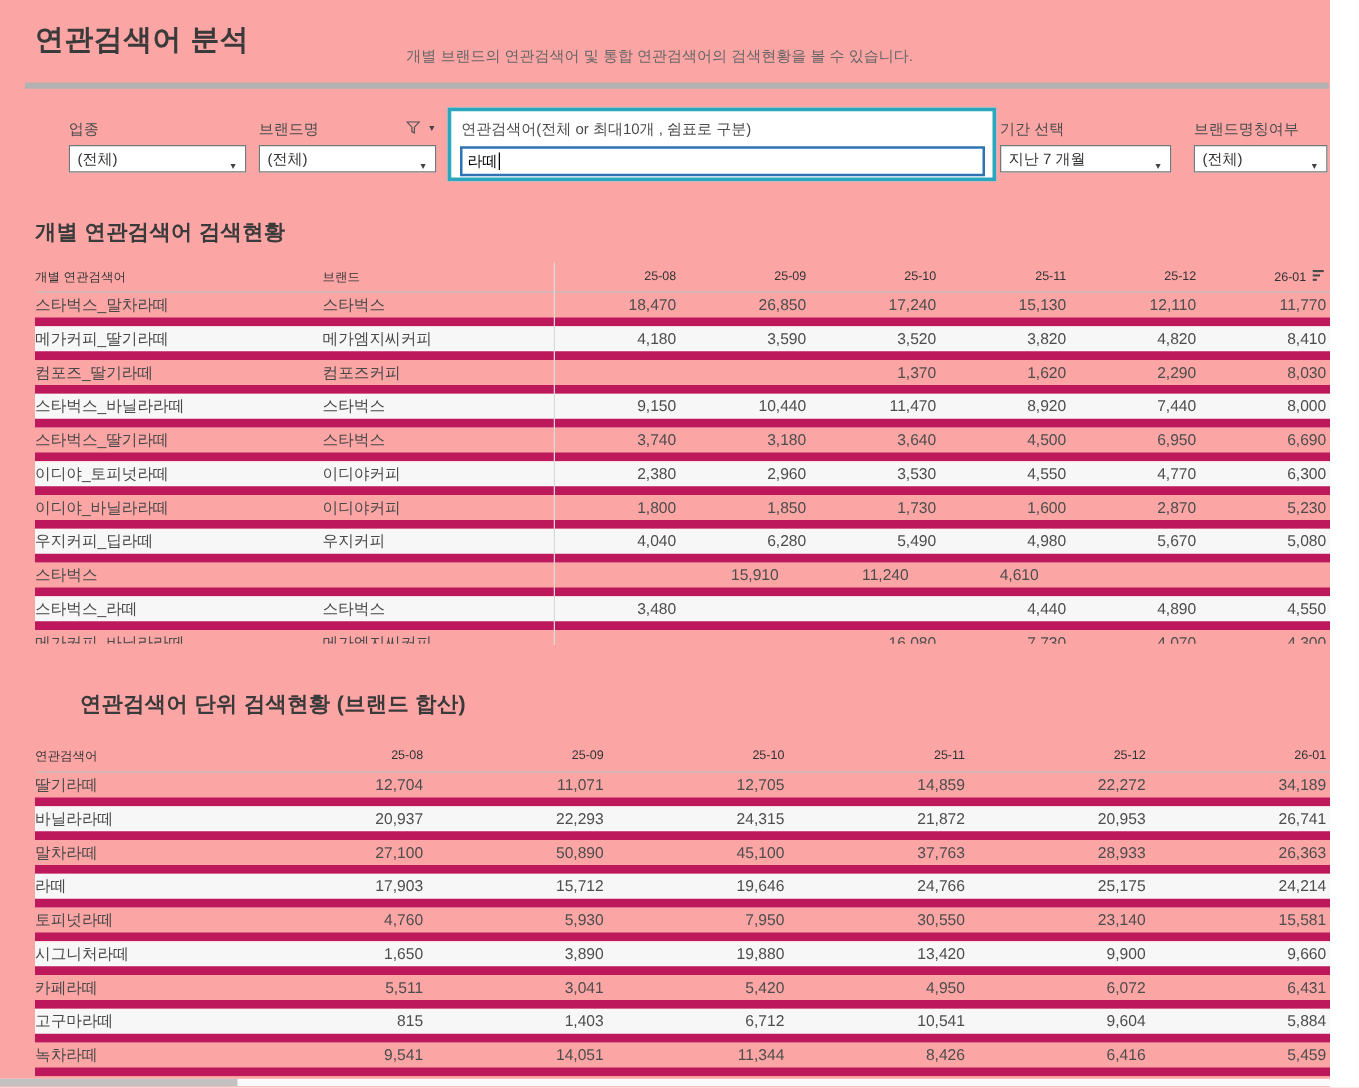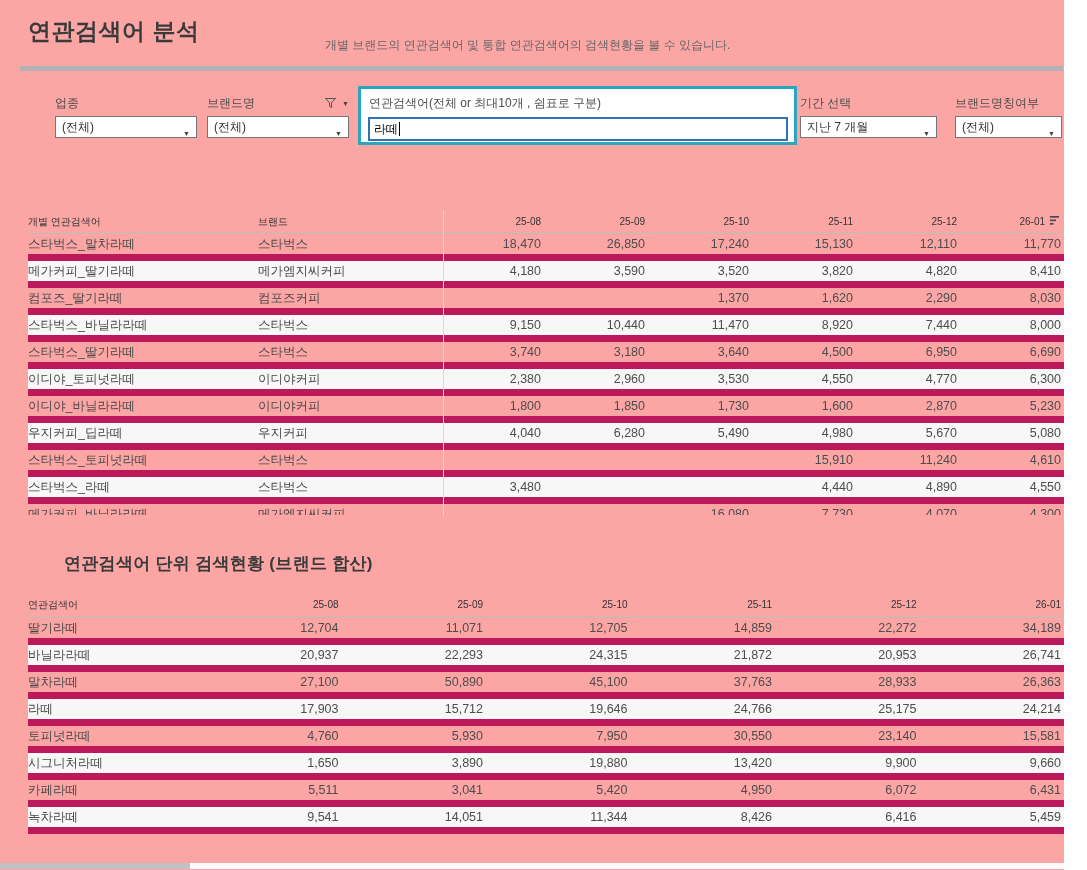--- a/index.html
+++ b/index.html
@@ -124,20 +124,21 @@
   <div class="filter f-flag">
     <div class="filter-label-row">
       <span class="filter-label">브랜드명칭여부</span>
     </div>
     <div class="dropdown">
       <span>(전체)</span>
       <span class="caret">▼</span>
     </div>
   </div>
 
+  <div class="section-title st1">개별 연관검색어 검색현황</div>
   <div class="tbl t1">
     <div class="vline"></div>
     <div class="tbl-header">
       <div class="hcell hc-left t1-c1">개별 연관검색어</div>
       <div class="hcell hc-left t1-c2">브랜드</div>
 
     <div class="hcell hc-num t1-cn"><span>25-08</span></div>
         <div class="hcell hc-num t1-cn"><span>25-09</span></div>
         <div class="hcell hc-num t1-cn"><span>25-10</span></div>
         <div class="hcell hc-num t1-cn"><span>25-11</span></div>
@@ -223,21 +224,20 @@
           <div class="cell c-name t1-c1">우지커피_딥라떼</div>
           <div class="cell c-name t1-c2">우지커피</div>
           <div class="cell c-num t1-cn">4,040</div>
           <div class="cell c-num t1-cn">6,280</div>
           <div class="cell c-num t1-cn">5,490</div>
           <div class="cell c-num t1-cn">4,980</div>
           <div class="cell c-num t1-cn">5,670</div>
           <div class="cell c-num t1-cn">5,080</div>
         </div>
         <div class="trow">
-          <div class="cell c-name t1-c1">스타벅스_토피넛라떼</div>
           <div class="cell c-name t1-c2">스타벅스</div>
           <div class="cell c-num t1-cn"></div>
           <div class="cell c-num t1-cn"></div>
           <div class="cell c-num t1-cn"></div>
           <div class="cell c-num t1-cn">15,910</div>
           <div class="cell c-num t1-cn">11,240</div>
           <div class="cell c-num t1-cn">4,610</div>
         </div>
         <div class="trow">
           <div class="cell c-name t1-c1">스타벅스_라떼</div>
@@ -335,20 +335,29 @@
         <div class="trow">
           <div class="cell c-name t2-c1">카페라떼</div>
           <div class="cell c-num t2-cn">5,511</div>
           <div class="cell c-num t2-cn">3,041</div>
           <div class="cell c-num t2-cn">5,420</div>
           <div class="cell c-num t2-cn">4,950</div>
           <div class="cell c-num t2-cn">6,072</div>
           <div class="cell c-num t2-cn">6,431</div>
         </div>
         <div class="trow">
+          <div class="cell c-name t2-c1">고구마라떼</div>
+          <div class="cell c-num t2-cn">815</div>
+          <div class="cell c-num t2-cn">1,403</div>
+          <div class="cell c-num t2-cn">6,712</div>
+          <div class="cell c-num t2-cn">10,541</div>
+          <div class="cell c-num t2-cn">9,604</div>
+          <div class="cell c-num t2-cn">5,884</div>
+        </div>
+        <div class="trow">
           <div class="cell c-name t2-c1">녹차라떼</div>
           <div class="cell c-num t2-cn">9,541</div>
           <div class="cell c-num t2-cn">14,051</div>
           <div class="cell c-num t2-cn">11,344</div>
           <div class="cell c-num t2-cn">8,426</div>
           <div class="cell c-num t2-cn">6,416</div>
           <div class="cell c-num t2-cn">5,459</div>
         </div>
       </div>
   </div>

